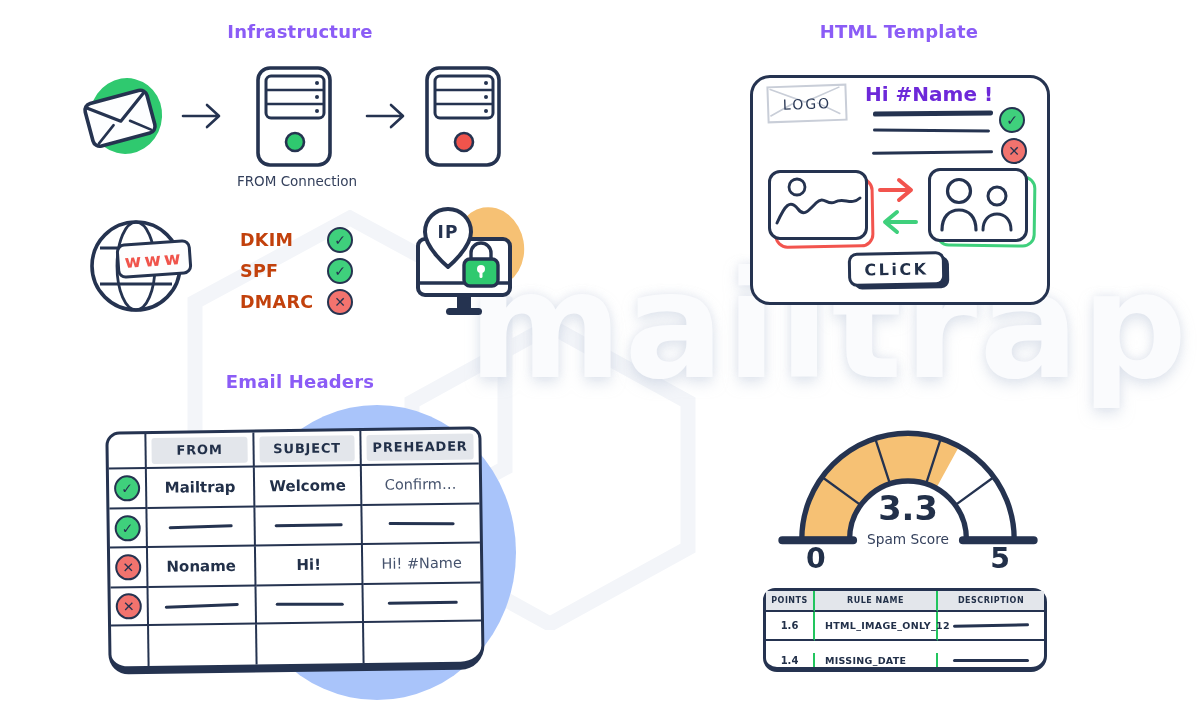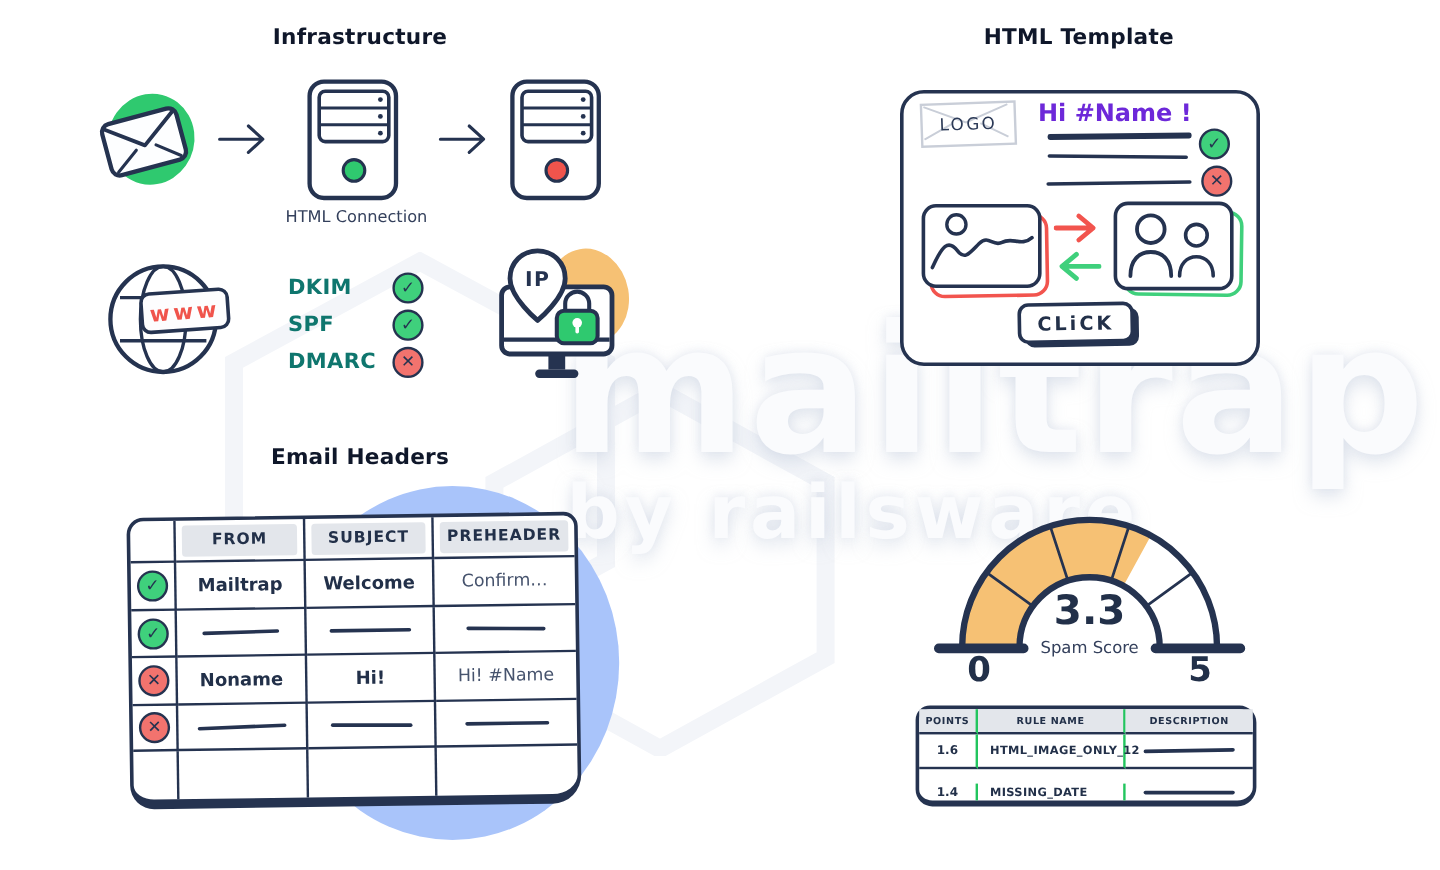--- a/index.html
+++ b/index.html
@@ -1,40 +1,40 @@
 <!DOCTYPE html>
 <html><head>
 <meta charset="utf-8">
 <style>
   html,body{margin:0;padding:0;background:#fff;}
   #canvas{position:relative;width:1200px;height:725px;overflow:hidden;background:#fff;
           font-family:"DejaVu Sans","Liberation Sans",sans-serif;color:#253350;}
   .abs{position:absolute;}
-  .sec-title{font-size:18px;font-weight:700;text-align:center;color:#0f172a;letter-spacing:.2px;}
+  .sec-title{font-size:18px;font-weight:700;text-align:center;color:#8b5cf6;letter-spacing:.2px;}
 
   
   .wm{position:absolute;color:#fafbfd;font-weight:700;
       text-shadow:0 6px 14px rgba(196,206,222,.50),0 -2px 8px rgba(196,206,222,.28);
       letter-spacing:2px;user-select:none;}
   .wm1{left:468px;top:252px;font-size:148px;line-height:1;}
   .wm2{left:472px;top:396px;font-size:62px;line-height:1;letter-spacing:4px;}
   .hex{position:absolute;stroke:#f3f5f9;stroke-width:15;fill:none;}
 
   
   .chk{width:26px;height:26px;border-radius:50%;border:2.6px solid #253350;display:flex;
        align-items:center;justify-content:center;font-size:14px;font-weight:700;color:#253350;
        box-sizing:border-box;line-height:1;}
   .chk.pass{background:#3fd07c;}
   .chk.fail{background:#f2736e;}
   .bar{background:#253350;height:3px;border-radius:2px;}
 
   
   .smtp-label{font-size:13.5px;color:#34405c;text-align:center;}
   .auth-row{display:flex;align-items:center;justify-content:space-between;height:31px;}
-  .auth-label{font-size:17.5px;font-weight:700;color:#0f766e;letter-spacing:.3px;}
+  .auth-label{font-size:17.5px;font-weight:700;color:#c2410c;letter-spacing:.3px;}
 
   
   .card{left:750px;top:75px;width:300px;height:230px;border:3px solid #253350;border-radius:20px;
         background:#fff;box-sizing:border-box;}
   .logo-box{left:14px;top:7px;width:76px;height:33px;border:2px solid #c9ced8;background:#fff;
             display:flex;align-items:center;justify-content:center;transform:rotate(-2deg);}
   .logo-box svg{position:absolute;left:0;top:0;}
   .logo-text{position:relative;font-size:14px;letter-spacing:2px;color:#2c3a57;font-weight:400;}
   .greeting{left:112px;top:4px;width:150px;font-size:20px;font-weight:600;color:#6d28d9;}
   .ghost{position:absolute;border:3px solid;border-radius:13px;box-sizing:border-box;}
@@ -80,21 +80,20 @@
 
 <div id="canvas">
 
   <svg class="abs" style="left:180px;top:210px;" width="340" height="350" viewBox="0 0 340 350">
     <polygon class="hex" points="170,8 325,92 325,258 170,342 15,258 15,92"></polygon>
   </svg>
   <svg class="abs" style="left:400px;top:320px;" width="300" height="310" viewBox="0 0 300 310">
     <polygon class="hex" points="150,6 288,82 288,228 150,304 12,228 12,82"></polygon>
   </svg>
   <div class="wm wm1">mailtrap</div>
-  <div class="wm wm2">by railsware</div>
 
   <div class="abs sec-title" style="left:150px;top:21px;width:300px;">Infrastructure</div>
 
   <svg class="abs" style="left:76px;top:70px;" width="95" height="92" viewBox="0 0 95 92">
     <ellipse cx="50" cy="46" rx="36" ry="38" fill="#2fc96f" transform="rotate(14 50 46)"></ellipse>
     <g transform="rotate(-15 45 48)">
       <rect x="12" y="26" width="64" height="44" rx="7" fill="#fdfeff" stroke="#253350" stroke-width="3.6"></rect>
       <path d="M14 29 L44 51 L74 29" fill="none" stroke="#253350" stroke-width="3.2" stroke-linecap="round" stroke-linejoin="round"></path>
       <path d="M17 67 L36 53 M71 67 L53 53" fill="none" stroke="#253350" stroke-width="2.6" stroke-linecap="round"></path>
     </g>
@@ -106,21 +105,21 @@
 
   <svg class="abs" style="left:255px;top:65px;" width="80" height="104" viewBox="0 0 80 104">
     <rect x="3" y="3" width="72" height="97" rx="12" fill="#fff" stroke="#253350" stroke-width="3.6"></rect>
     <rect x="11" y="11" width="58" height="42" rx="5" fill="#fff" stroke="#253350" stroke-width="3"></rect>
     <path d="M11 25 H69 M11 39 H69" stroke="#253350" stroke-width="2.4"></path>
     <circle cx="62" cy="18" r="2" fill="#253350"></circle>
     <circle cx="62" cy="32" r="2" fill="#253350"></circle>
     <circle cx="62" cy="46" r="2" fill="#253350"></circle>
     <circle cx="40" cy="77" r="9" fill="#2fc96f" stroke="#253350" stroke-width="2.6"></circle>
   </svg>
-  <div class="abs smtp-label" style="left:213px;top:173px;width:168px;">HTML Connection</div>
+  <div class="abs smtp-label" style="left:213px;top:173px;width:168px;">FROM Connection</div>
 
   <svg class="abs" style="left:364px;top:100px;" width="46" height="32" viewBox="0 0 46 32">
     <path d="M3 16 H38 M27 5 L39 16 L27 27" fill="none" stroke="#253350" stroke-width="2.6" stroke-linecap="round" stroke-linejoin="round"></path>
   </svg>
 
   <svg class="abs" style="left:424px;top:65px;" width="80" height="104" viewBox="0 0 80 104">
     <rect x="3" y="3" width="72" height="97" rx="12" fill="#fff" stroke="#253350" stroke-width="3.6"></rect>
     <rect x="11" y="11" width="58" height="42" rx="5" fill="#fff" stroke="#253350" stroke-width="3"></rect>
     <path d="M11 25 H69 M11 39 H69" stroke="#253350" stroke-width="2.4"></path>
     <circle cx="62" cy="18" r="2" fill="#253350"></circle>

